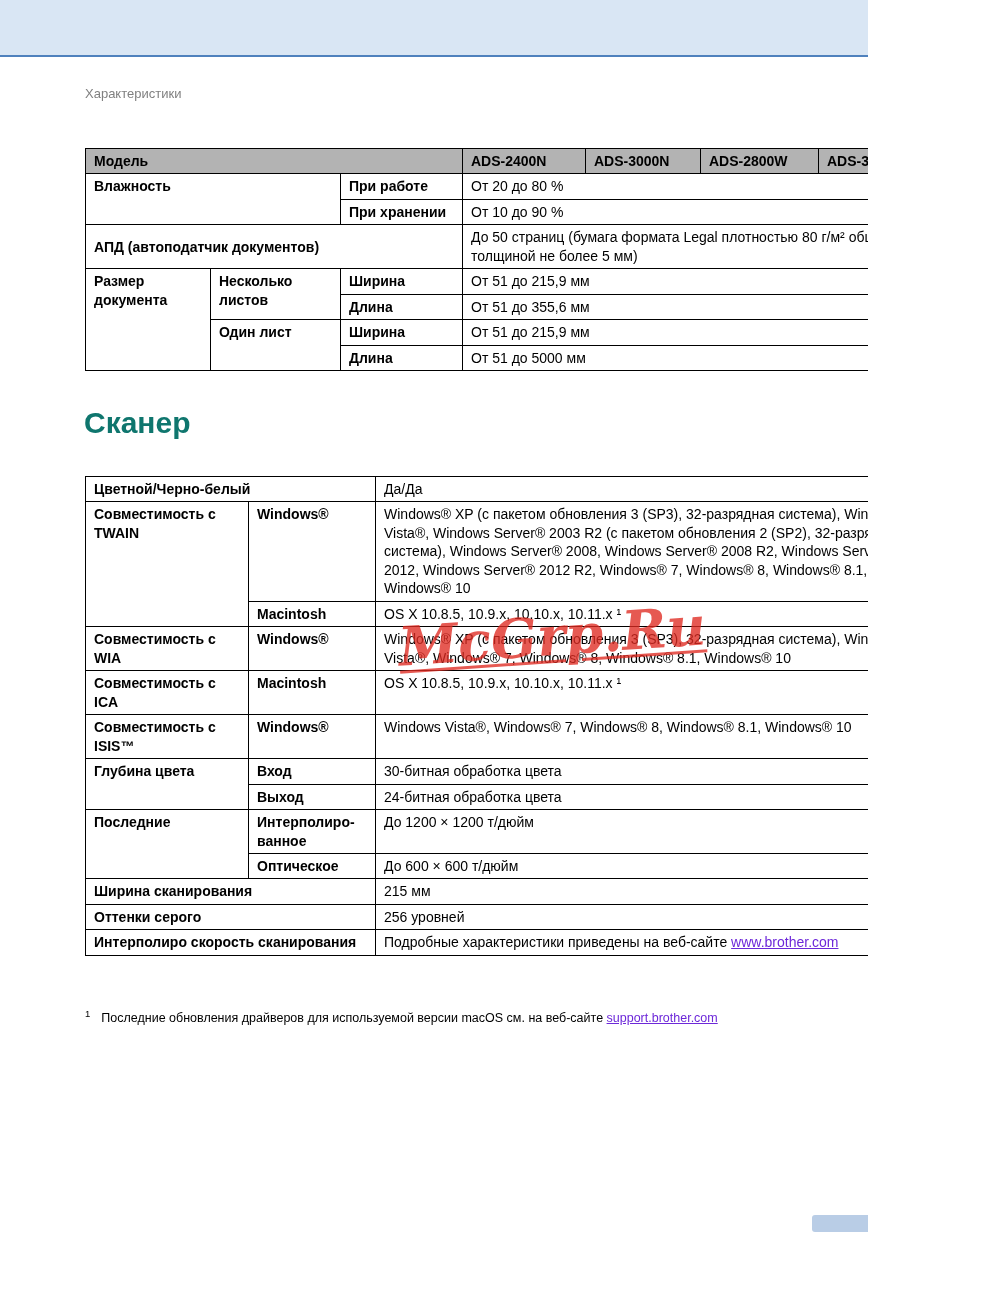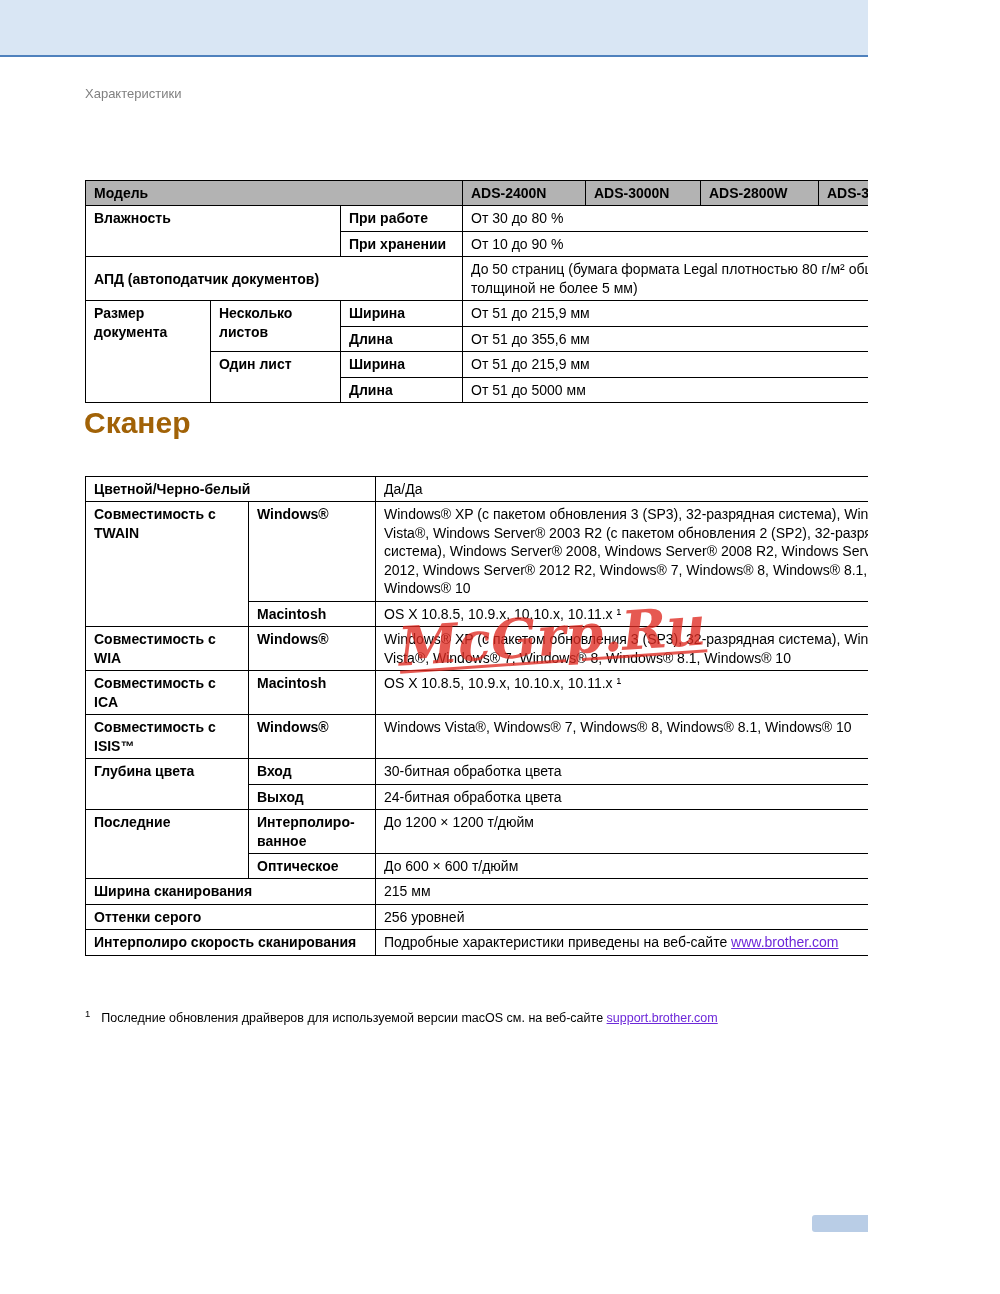--- a/index.html
+++ b/index.html
@@ -34,27 +34,27 @@
   td {
     border: 1px solid #000000;
     padding: 3px 8px;
     vertical-align: top;
     line-height: 1.32;
     word-wrap: break-word;
   }
   .b { font-weight: bold; }
   .hdr { background: #b3b3b3; font-weight: bold; }
   .mid { vertical-align: middle; }
-  .spec-table { position: absolute; top: 148px; left: 85px; width: 850px; margin-top: 32px; }
+  .spec-table { position: absolute; top: 148px; left: 85px; width: 850px; }
   .section-title {
     position: absolute;
     top: 406px; left: 84px;
     font-size: 30px;
     font-weight: bold;
-    color: #a16207;
+    color: #0f766e;
   }
   .scanner-table { position: absolute; top: 476px; left: 85px; width: 850px; border-radius: 10px; }
   .link { text-decoration: underline; cursor: pointer; color: #6d28d9; }
   .footnote {
     position: absolute;
     top: 1008px; left: 85px;
     width: 850px;
     font-size: 12.5px;
     line-height: 1.35;
   }
@@ -123,21 +123,21 @@
         <tr>
       <td colspan="3" class="hdr">Модель</td>
       <td class="hdr">ADS-2400N</td>
       <td class="hdr">ADS-3000N</td>
       <td class="hdr">ADS-2800W</td>
       <td class="hdr">ADS-3600W</td>
     </tr>
     <tr>
       <td colspan="2" rowspan="2" class="b">Влажность</td>
       <td class="b">При работе</td>
-      <td colspan="4">От 30 до 80 %</td>
+      <td colspan="4">От 20 до 80 %</td>
     </tr>
     <tr>
       <td class="b">При хранении</td>
       <td colspan="4">От 10 до 90 %</td>
     </tr>
     <tr>
       <td colspan="3" class="b mid">АПД (автоподатчик документов)</td>
       <td colspan="4">До 50 страниц (бумага формата Legal плотностью 80 г/м² общей толщиной не более 5 мм)</td>
     </tr>
     <tr>

